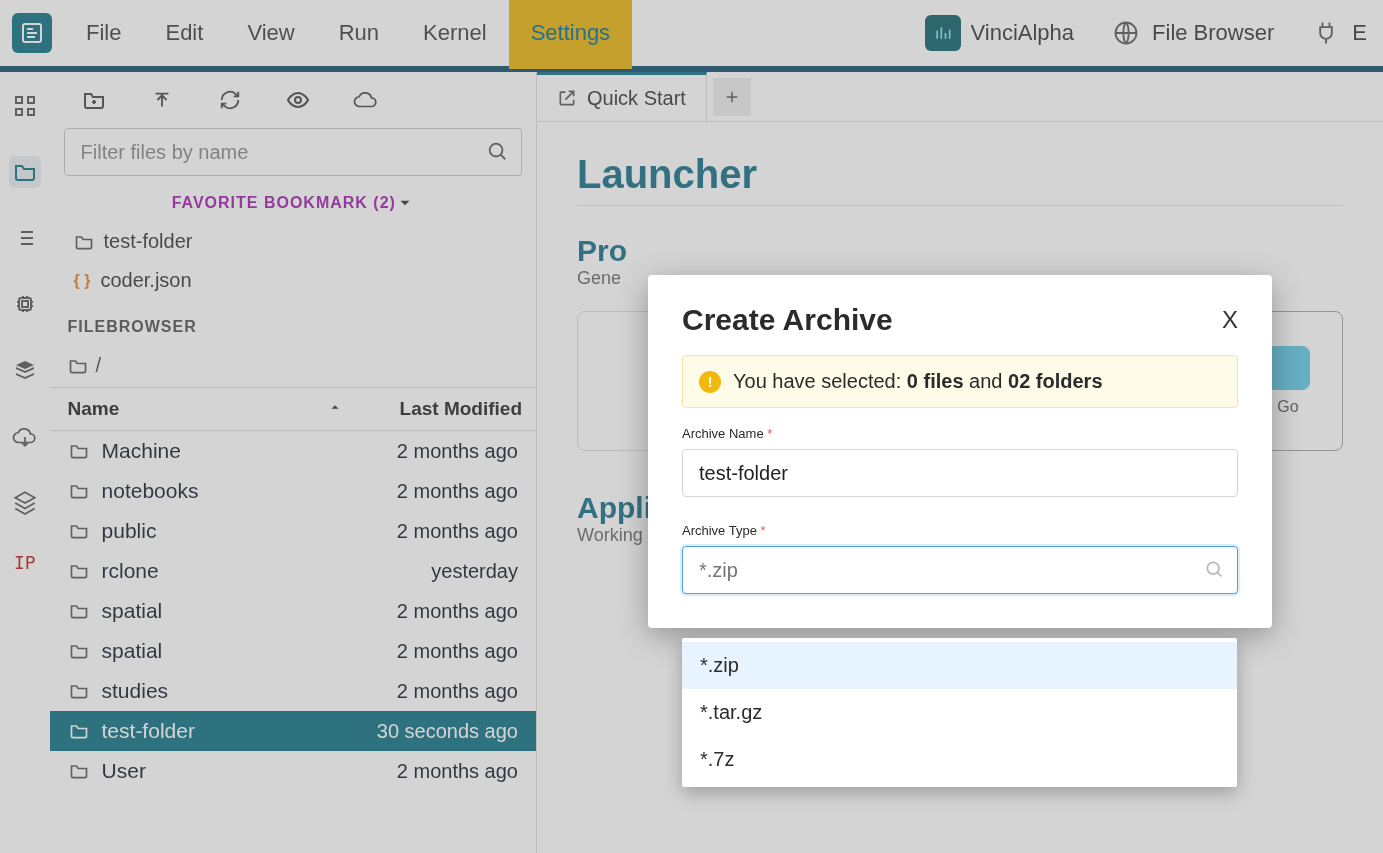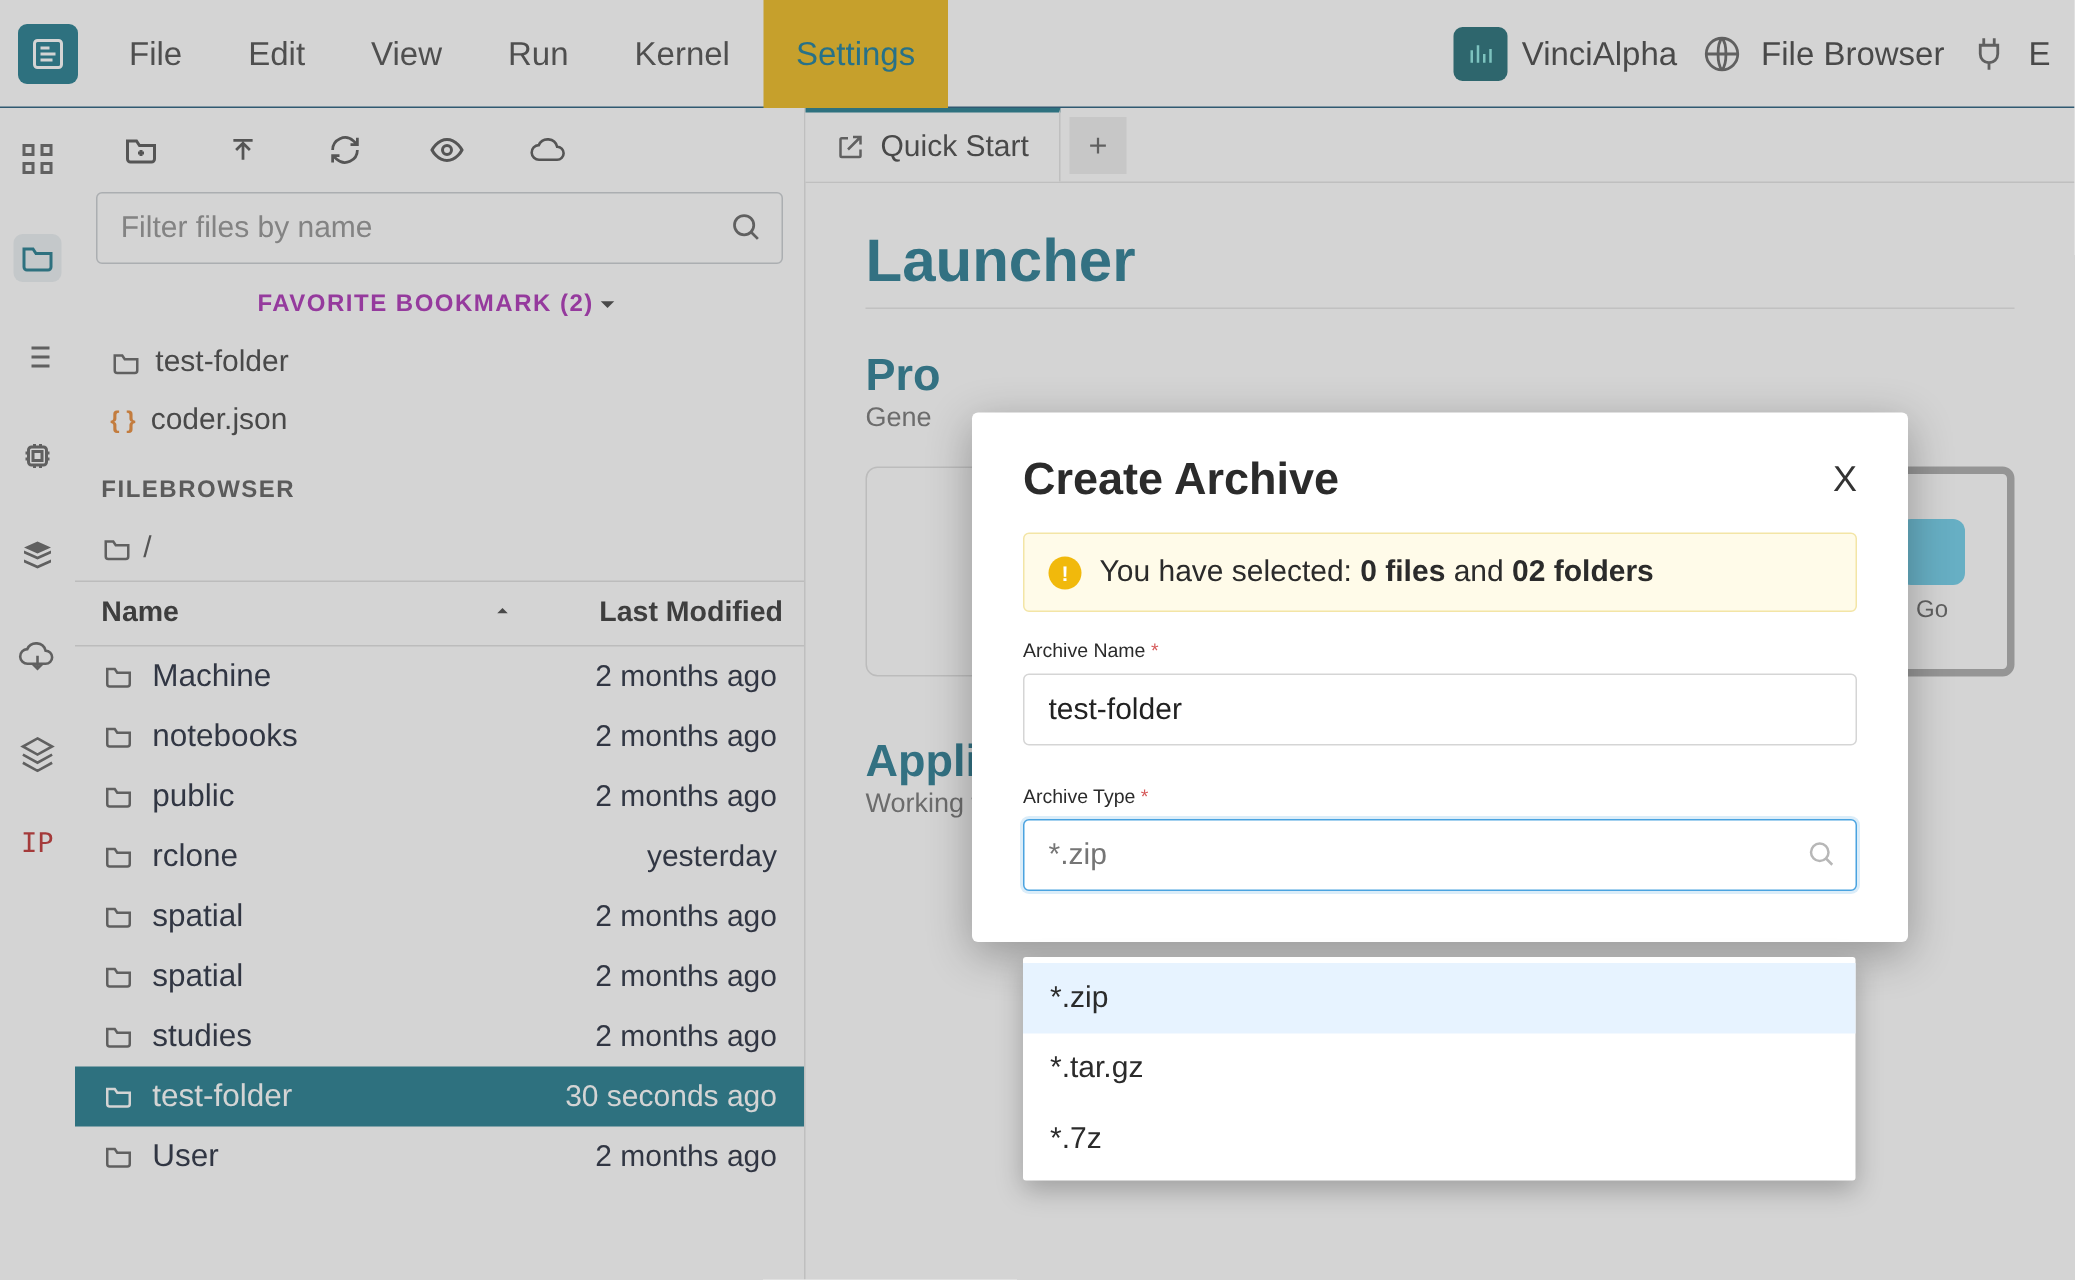--- a/index.html
+++ b/index.html
@@ -1,24 +1,24 @@
 <!DOCTYPE html>
 <html><head>
 <meta charset="utf-8">
 <style>
 * { box-sizing: border-box; margin: 0; padding: 0; font-family: -apple-system, BlinkMacSystemFont, "Segoe UI", Helvetica, Arial, sans-serif; }
 html, body { width: 1383px; height: 853px; overflow: hidden; background: #fff; color: #222; }
 
 
-.menubar { display: flex; align-items: center; height: 72px; border-bottom: 1px solid #0c4a6e; }
+.menubar { display: flex; align-items: center; height: 72px; border-bottom: 6px solid #0c4a6e; }
 .logo { width: 40px; height: 40px; margin: 0 12px; background: #0b6e82; border-radius: 6px; display: flex; align-items: center; justify-content: center; color: #fff; }
 .menu-items { display: flex; }
 .menu-item { padding: 0 22px; height: 72px; display: flex; align-items: center; font-size: 22px; color: #3c3c3c; cursor: pointer; }
 .menu-item.active { background: #eab308; color: #006d8f; }
-.menubar-right { margin-left: auto; display: flex; align-items: center; gap: 14px; padding-right: 16px; }
+.menubar-right { margin-left: auto; display: flex; align-items: center; gap: 36px; padding-right: 16px; }
 .mb-btn { display: flex; align-items: center; gap: 10px; font-size: 22px; color: #333; cursor: pointer; }
 .mb-icon { width: 32px; height: 32px; display: flex; align-items: center; justify-content: center; }
 .va-badge { width: 36px; height: 36px; background: #0b5e68; border-radius: 6px; display:flex; align-items:center; justify-content:center; }
 
 
 .body { display: flex; height: calc(853px - 72px); }
 .railbar { width: 50px; padding-top: 18px; display: flex; flex-direction: column; align-items: center; gap: 34px; }
 .rail-ic { width: 32px; height: 32px; color: #555; display:flex; align-items:center; justify-content:center; cursor:pointer; }
 .rail-ic.active { background: #e8eef1; border-radius: 6px; color:#0b6e82; }
 .rail-ip { font-family: monospace; font-size: 18px; color:#b91c1c; }
@@ -60,21 +60,21 @@
 .tabbar { display:flex; align-items:stretch; height:50px; border-bottom:1px solid #e0e0e0; }
 .tab { display:flex; align-items:center; gap:10px; padding:0 20px; border-top:3px solid #0b6e82; border-right:1px solid #e0e0e0; font-size:20px; color:#333; background:#fff; }
 .tab-add { width:38px; height:38px; margin:6px; background:#ececec; display:flex; align-items:center; justify-content:center; font-size:22px; color:#555; cursor:pointer; }
 .launcher { padding: 30px 40px; color:#222; }
 .launcher h1 { font-size:40px; font-weight:600; color:#126e86; margin-bottom:6px; }
 .lsub { color:#666; font-size:18px; margin-bottom:22px; }
 .launcher hr { border:none; border-top:1px solid #e3e3e3; margin: 8px 0 28px 0; }
 .lh2 { font-size:30px; color:#126e86; font-weight:600; }
 .card-grid { display:flex; gap:18px; margin-top:12px; }
 .lcard { width:360px; height:140px; border:1px solid #dcdcdc; border-radius:8px; }
-.go-card { width:110px; height:140px; border:5px solid #a3a3a3; border-radius:8px; display:flex; flex-direction:column; align-items:center; justify-content:center; gap:8px; color:#555; }
+.go-card { width:110px; height:140px; border:1px solid #a3a3a3; border-radius:8px; display:flex; flex-direction:column; align-items:center; justify-content:center; gap:8px; color:#555; }
 .go-gopher { width:44px; height:44px; background:#5fc9e8; border-radius:8px; }
 
 
 .dim { position:absolute; inset:0; background:rgba(120,120,120,0.32); }
 
 
 .dialog { position:absolute; left:648px; top:275px; width:624px; background:#fff; border-radius:4px; box-shadow:0 8px 30px rgba(0,0,0,.3); padding: 28px 34px 34px 34px; }
 .dlg-head { display:flex; align-items:center; justify-content:space-between; margin-bottom:18px; }
 .dlg-title { font-size:30px; font-weight:650; color:#2b2b2b; }
 .dlg-close { font-size:24px; color:#333; cursor:pointer; }

